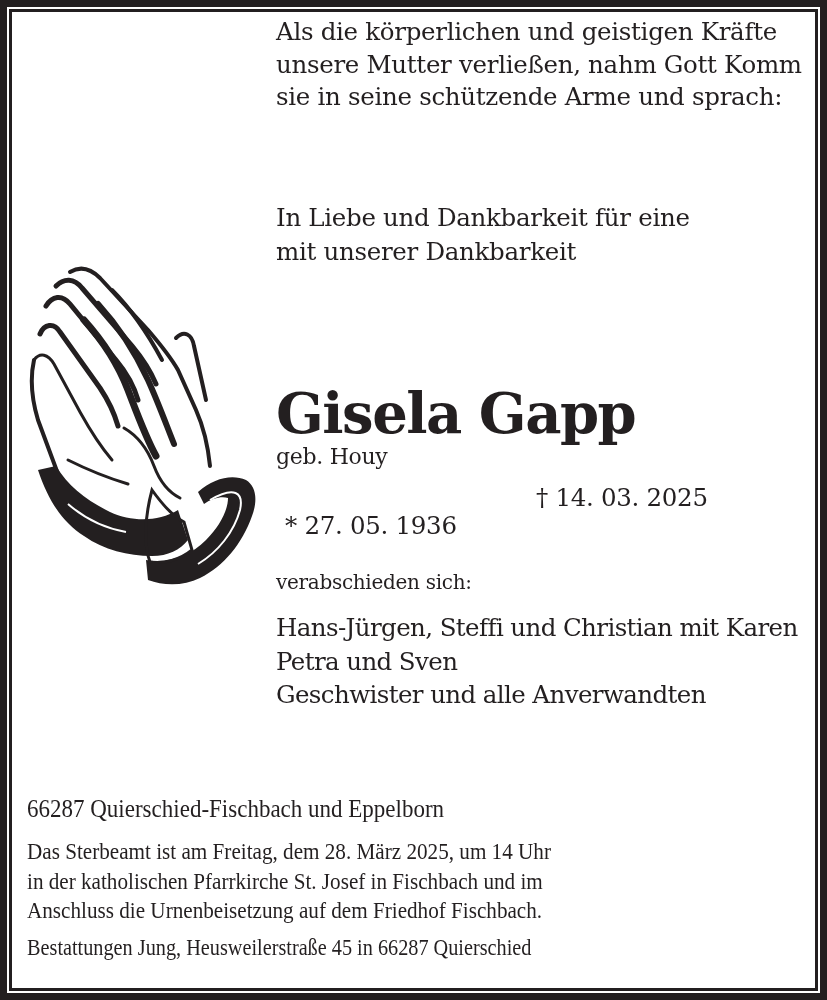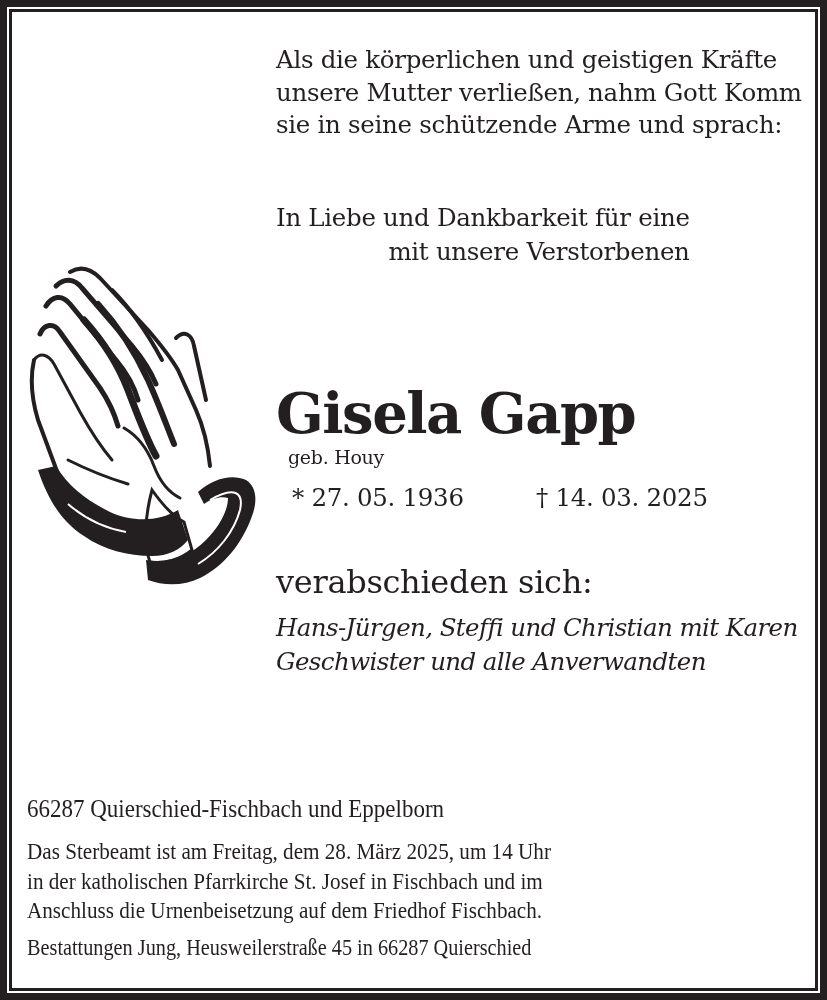--- a/index.html
+++ b/index.html
@@ -28,68 +28,65 @@
       width: 809px; height: 982px;
       box-sizing: border-box;
       border: 3px solid #231f20;
     }
     .block {
       position: absolute;
       left: 276px;
       margin: 0;
     }
     .intro {
-      top: 44px;
+      top: 16px;
       font-size: 24.5px;
       line-height: 32.5px;
       letter-spacing: -0.3px;
     }
     .dedication {
       top: 201px;
       font-size: 24.5px;
       line-height: 34px;
       letter-spacing: -0.3px;
-      text-align: right;
     }
     .line { display: block; white-space: nowrap; }
     .name {
       top: 378px;
       font-size: 56px;
       line-height: 70px;
       font-weight: bold;
       letter-spacing: -1.5px;
       font-family: "DejaVu Serif", serif;
     }
     .maiden {
       top: 440px;
-      font-size: 19px;
+      font-size: 22px;
       line-height: 34px;
       letter-spacing: -0.3px;
-      margin-left: 12px;
     }
     .dates {
       top: 481px;
       font-size: 24.5px;
       line-height: 34px;
       letter-spacing: -0.3px;
       width: 460px;
     }
-    .birth { position: absolute; left: 16px; white-space: nowrap; }
+    .birth { position: absolute; left: 9px; white-space: nowrap; margin-top: 28px; }
     .death { position: absolute; left: 260px; white-space: nowrap; }
     .farewell-lead {
       top: 565px;
-      font-size: 32px;
+      font-size: 20px;
       line-height: 34px;
       letter-spacing: -0.3px;
     }
     .mourners {
       top: 611px;
       font-size: 24.5px;
       line-height: 33.5px;
-      font-style: italic;
       letter-spacing: -0.6px;
     }
     .footer {
       position: absolute;
       left: 27px;
       margin: 0;
       font-family: "Liberation Serif", serif;
     }
     .footer-location {
       top: 792px;
@@ -157,36 +154,37 @@
 </svg>
 
 <p class="block intro">
   <span class="line">Als die körperlichen und geistigen Kräfte</span>
   <span class="line">unsere Mutter verließen, nahm Gott Komm</span>
   <span class="line">sie in seine schützende Arme und sprach:</span>
 </p>
 
 <p class="block dedication">
   <span class="line">In Liebe und Dankbarkeit für eine</span>
-  <span class="line">mit unsere Verstorbenen</span>
+  <span class="line">mit unserer Dankbarkeit</span>
 </p>
 
 <h1 class="block name">Gisela Gapp</h1>
 
 <p class="block maiden">geb. Houy</p>
 
 <div class="block dates">
   <span class="birth">* 27. 05. 1936</span>
   <span class="death">† 14. 03. 2025</span>
 </div>
 
 <p class="block farewell-lead">verabschieden sich:</p>
 
 <p class="block mourners">
   <span class="line">Hans-Jürgen, Steffi und Christian mit Karen</span>
+  <span class="line">Petra und Sven</span>
   <span class="line">Geschwister und alle Anverwandten</span>
 </p>
 
 <p class="footer footer-location">66287 Quierschied-Fischbach und Eppelborn</p>
 
 <p class="footer footer-service">
   <span class="line">Das Sterbeamt ist am Freitag, dem 28. März 2025, um 14 Uhr</span>
   <span class="line">in der katholischen Pfarrkirche St. Josef in Fischbach und im</span>
   <span class="line">Anschluss die Urnenbeisetzung auf dem Friedhof Fischbach.</span>
 </p>

